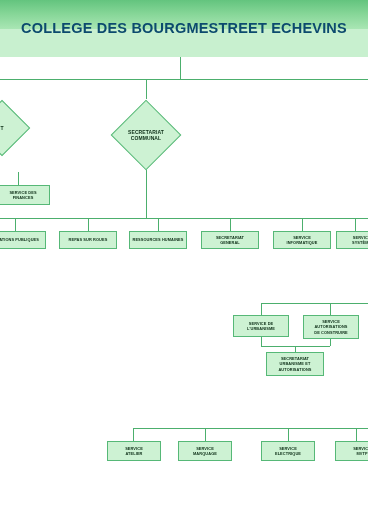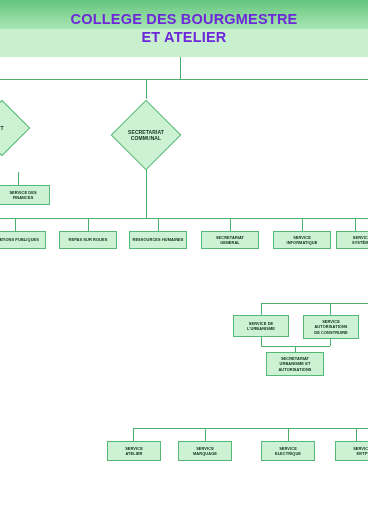--- a/index.html
+++ b/index.html
@@ -41,27 +41,27 @@
     width: 368px;
     height: 28px;
     background: #c8f0cf;
   }
   .header-text {
     position: absolute;
     left: 0; top: 0;
     width: 368px;
     height: 57px;
     display: flex;
-    flex-direction: column;
+    flex-direction: row;
     align-items: center;
     justify-content: center;
     font-size: 14.5px;
     font-weight: bold;
     letter-spacing: 0.2px;
-    color: #6d28d9;
+    color: #0c4a6e;
     line-height: 1.22;
     text-align: left;
     z-index: 4;
   }
 
   
   .h-line {
     position: absolute;
     height: 0;
     border-top: 1.6px solid #4caf6d;
@@ -126,21 +126,21 @@
 </head>
 <body>
 
 <div id="chart-root">
 
   <div class="header-banner">
     <div class="header-top"></div>
     <div class="header-bottom"></div>
     <div class="header-text">
       <span>COLLEGE DES BOURGMESTRE</span>
-      <span>ET ATELIER</span>
+      <span>ET ECHEVINS</span>
     </div>
   </div>
 
   <div class="v-line" style="left:180px; top:57px; height:22px;"></div>
 
   <div class="h-line" style="left:0px; top:79px; width:368px;"></div>
 
   <div class="v-line" style="left:146px; top:79px; height:20px;"></div>
 
   <div class="diamond-wrap" style="left:-26px; top:100px; width:56px; height:56px;">

